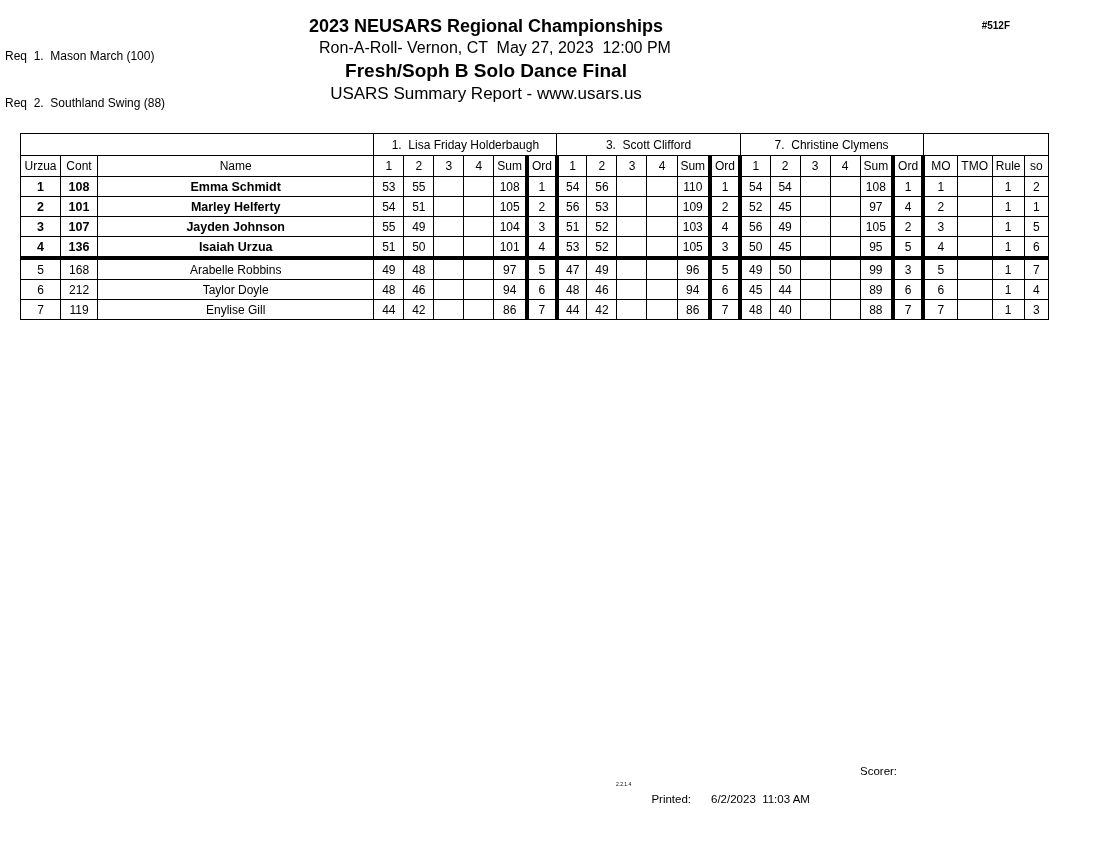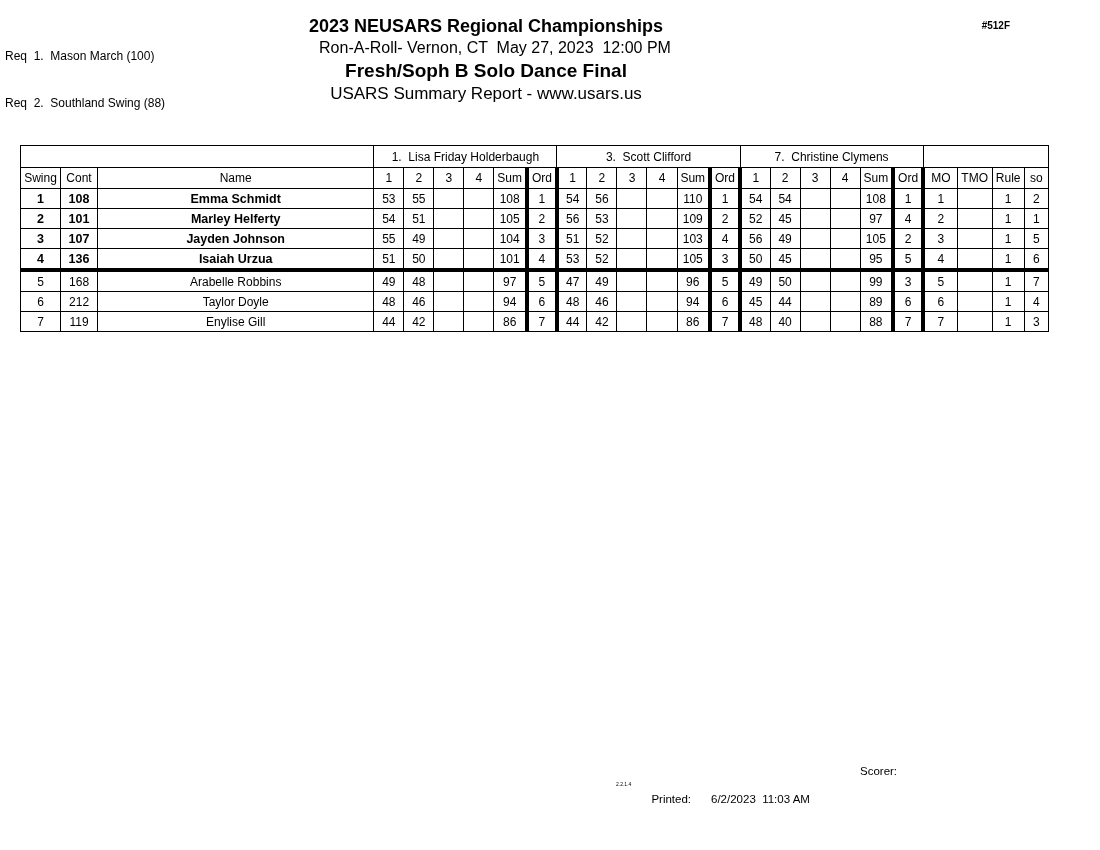--- a/index.html
+++ b/index.html
@@ -39,21 +39,21 @@
     position: absolute;
     right: 90px;
     top: 20px;
     font-size: 10px;
     font-weight: bold;
   }
 
   table.results {
     position: absolute;
     left: 20px;
-    top: 145px;
+    top: 133px;
     border-collapse: collapse;
     table-layout: fixed;
     width: 1029px;
     font-size: 12px;
     color: #000000;
   }
   table.results td, table.results th {
     border: 1px solid #000000;
     padding: 0;
     height: 19px;
@@ -157,21 +157,21 @@
   </colgroup>
   <thead>
     <tr class="judge-row">
       <td class="noborder" colspan="3"></td>
       <td class="judge-box" colspan="6">1.  Lisa Friday Holderbaugh</td>
       <td class="judge-box" colspan="6">3.  Scott Clifford</td>
       <td class="judge-box" colspan="6">7.  Christine Clymens</td>
       <td class="noborder" colspan="4"></td>
     </tr>
     <tr class="head-row">
-      <th>Swing</th>
+      <th>Urzua</th>
       <th>Cont</th>
       <th class="h-name">Name</th>
 
       <th>1</th>
       <th>2</th>
       <th>3</th>
       <th>4</th>
       <th>Sum</th>
       <th class="h-ord">Ord</th>
 

